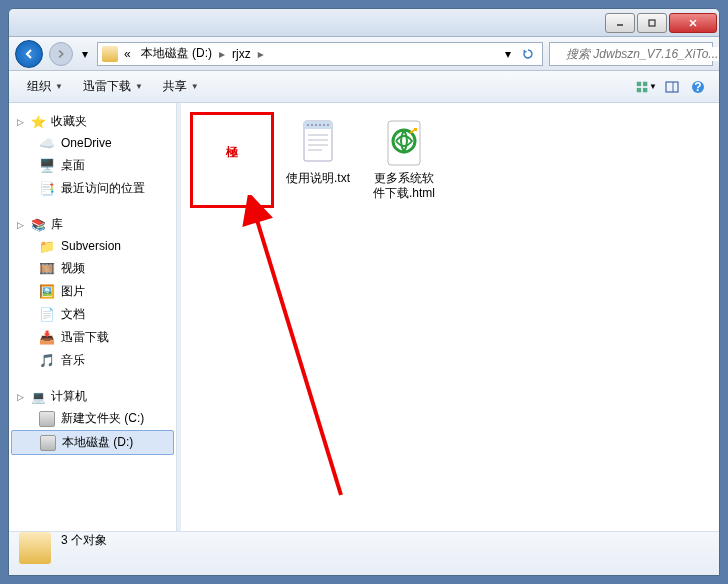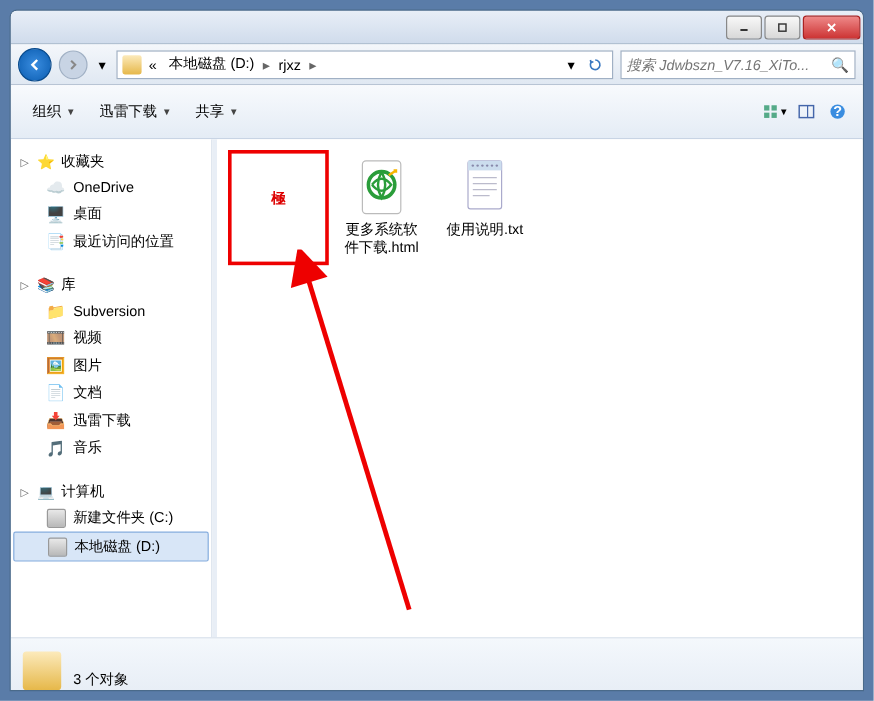--- a/index.html
+++ b/index.html
@@ -55,28 +55,28 @@
 .addr {
   flex: 1; height: 24px; border: 1px solid #a0b0c4; background: #fff;
   display: flex; align-items: center; padding: 0 4px; gap: 2px;
 }
 .addr .folder-ico { width: 16px; height: 16px; background: linear-gradient(#fceabb,#e6b84a); border-radius: 2px; }
 .addr .crumb { padding: 2px 4px; cursor: pointer; white-space: nowrap; }
 .addr .sep { color: #666; padding: 0 1px; }
 .addr-btns { display: flex; margin-left: auto; }
 .addr-btn { width: 20px; height: 22px; display:flex;align-items:center;justify-content:center; cursor:pointer; }
 .search {
-  width: 196px; height: 24px; border: 1px solid #a0b0c4; background: #fff;
-  display: flex; align-items: center; padding: 0 4px;
+  width: 164px; height: 24px; border: 1px solid #a0b0c4; background: #fff;
+  display: flex; align-items: center; padding: 0 16px;
 }
 .search input { border: none; outline: none; flex: 1; font-style: italic; color: #888; font-size: 12px; }
 .search-ico { color: #3a8de0; }
 
 .toolbar {
-  height: 45px;
+  height: 32px;
   background: linear-gradient(#f8fafd,#e4ecf5);
   border-bottom: 1px solid #c8d4e4;
   display: flex; align-items: center; padding: 0 10px; gap: 4px;
 }
 .tbtn { padding: 4px 8px; cursor: pointer; display: flex; align-items: center; gap: 4px; }
 .tbtn .arr { font-size: 8px; color: #444; }
 .tool-right { margin-left: auto; display: flex; gap: 4px; }
 .tico { width: 22px; height: 22px; display:flex;align-items:center;justify-content:center; cursor:pointer; }
 
 .body { flex: 1; display: flex; overflow: hidden; }
@@ -119,21 +119,21 @@
 .thumb-html svg { width:40px; height:48px; }
 .thumb-txt svg { width:40px; height:48px; }
 
 .annot-arrow {
   position: absolute; left: 60px; top: 92px; pointer-events: none;
 }
 
 .statusbar {
   height: 44px; border-top: 1px solid #d8e0ec;
   background: linear-gradient(#f4f8fc,#e8eef6);
-  display: flex; align-items: flex-end; padding: 0 10px; gap: 10px;
+  display: flex; align-items: flex-start; padding: 0 10px; gap: 10px;
 }
 .stat-ico { width: 32px; height: 32px; background: linear-gradient(#fceabb,#e6b84a); border-radius: 3px; }
 </style>
 </head>
 <body>
 
 <div class="window">
 
   <div class="titlebar">
     <div class="win-btns">
@@ -303,52 +303,52 @@
 
     <div class="splitter"></div>
 
     <div class="content">
       <div class="file highlight">
         <div class="thumb thumb-exe">
           <svg viewBox="0 0 46 46">
               <text x="23" y="36" text-anchor="middle" font-size="38" font-family="KaiTi,serif" fill="#d00" font-weight="bold">極</text>
             </svg>
         </div>
-      </div>
-      <div class="file">
-        <div class="thumb thumb-html">
-          <svg viewBox="0 0 40 48">
-              <rect x="4" y="2" width="32" height="44" rx="3" fill="#fff" stroke="#bbb"></rect>
-              <circle cx="20" cy="22" r="11" fill="none" stroke="#2a9d3a" stroke-width="3"></circle>
-              <path d="M12 22 Q20 12 28 22 Q20 32 12 22" fill="none" stroke="#2a9d3a" stroke-width="2"></path>
-              <path d="M20 11 Q26 22 20 33 Q14 22 20 11" fill="none" stroke="#2a9d3a" stroke-width="2"></path>
-              <path d="M26 14 L32 10 M30 10 L32 10 L32 12" stroke="#f7b500" stroke-width="2" fill="none"></path>
-            </svg>
-        </div>
-        <div class="label">更多系统软件下载.html</div>
       </div>
       <div class="file">
         <div class="thumb thumb-txt">
           <svg viewBox="0 0 40 48">
               <rect x="6" y="2" width="28" height="40" rx="2" fill="#fff" stroke="#aac"></rect>
               <rect x="6" y="2" width="28" height="8" fill="#cde"></rect>
               <circle cx="10" cy="6" r="1" fill="#88a"></circle>
               <circle cx="14" cy="6" r="1" fill="#88a"></circle>
               <circle cx="18" cy="6" r="1" fill="#88a"></circle>
               <circle cx="22" cy="6" r="1" fill="#88a"></circle>
               <circle cx="26" cy="6" r="1" fill="#88a"></circle>
               <circle cx="30" cy="6" r="1" fill="#88a"></circle>
               <line x1="10" y1="16" x2="30" y2="16" stroke="#bbc"></line>
               <line x1="10" y1="21" x2="30" y2="21" stroke="#bbc"></line>
               <line x1="10" y1="26" x2="30" y2="26" stroke="#bbc"></line>
               <line x1="10" y1="31" x2="24" y2="31" stroke="#bbc"></line>
             </svg>
         </div>
         <div class="label">使用说明.txt</div>
       </div>
+      <div class="file">
+        <div class="thumb thumb-html">
+          <svg viewBox="0 0 40 48">
+              <rect x="4" y="2" width="32" height="44" rx="3" fill="#fff" stroke="#bbb"></rect>
+              <circle cx="20" cy="22" r="11" fill="none" stroke="#2a9d3a" stroke-width="3"></circle>
+              <path d="M12 22 Q20 12 28 22 Q20 32 12 22" fill="none" stroke="#2a9d3a" stroke-width="2"></path>
+              <path d="M20 11 Q26 22 20 33 Q14 22 20 11" fill="none" stroke="#2a9d3a" stroke-width="2"></path>
+              <path d="M26 14 L32 10 M30 10 L32 10 L32 12" stroke="#f7b500" stroke-width="2" fill="none"></path>
+            </svg>
+        </div>
+        <div class="label">更多系统软件下载.html</div>
+      </div>
 
       <svg class="annot-arrow" width="120" height="320">
         <defs>
             <marker id="ah" markerWidth="12" markerHeight="12" refX="6" refY="6" orient="auto">
               <path d="M2 2 L10 6 L2 10 Z" fill="#e00"></path>
             </marker>
           </defs>
         <line x1="100" y1="300" x2="12" y2="12" stroke="#e00" stroke-width="4" marker-end="url(#ah)"></line>
       </svg>
     </div>

